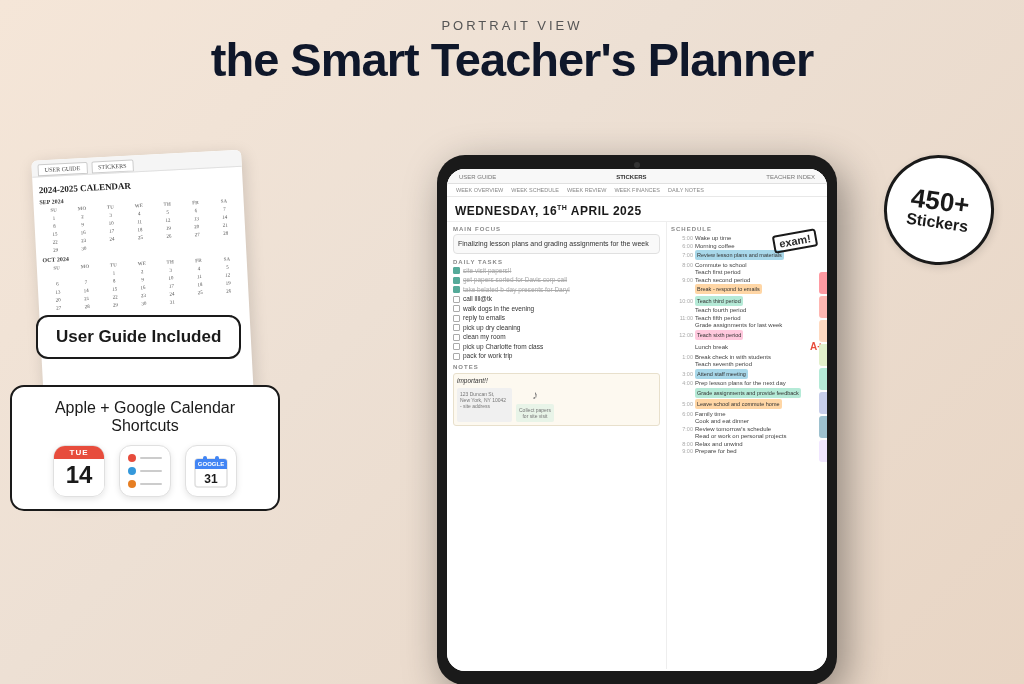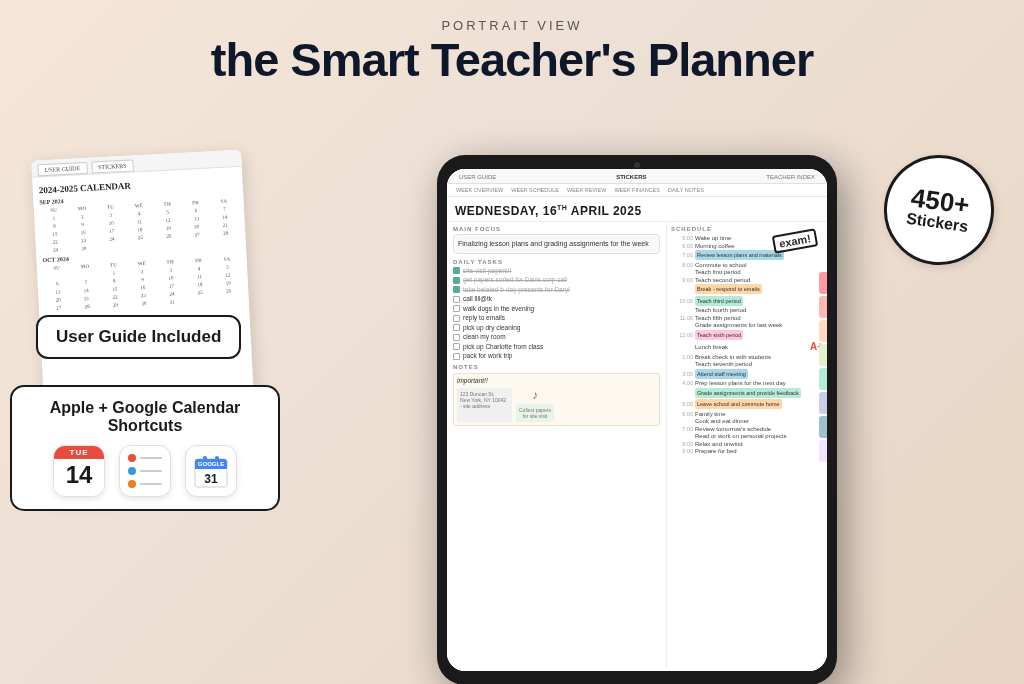--- a/index.html
+++ b/index.html
@@ -177,21 +177,21 @@
       border: 2.5px solid #1a1a1a;
       border-radius: 14px;
       padding: 12px 16px;
       z-index: 10;
       width: 270px;
     }
 
     .shortcuts-title {
       font-family: Arial Black, sans-serif;
       font-size: 16px;
-      font-weight: 700;
+      font-weight: 400;
       color: #1a1a1a;
       margin-bottom: 10px;
       text-align: center;
     }
 
     .shortcuts-icons {
       display: flex;
       gap: 14px;
       justify-content: center;
       align-items: flex-start;

